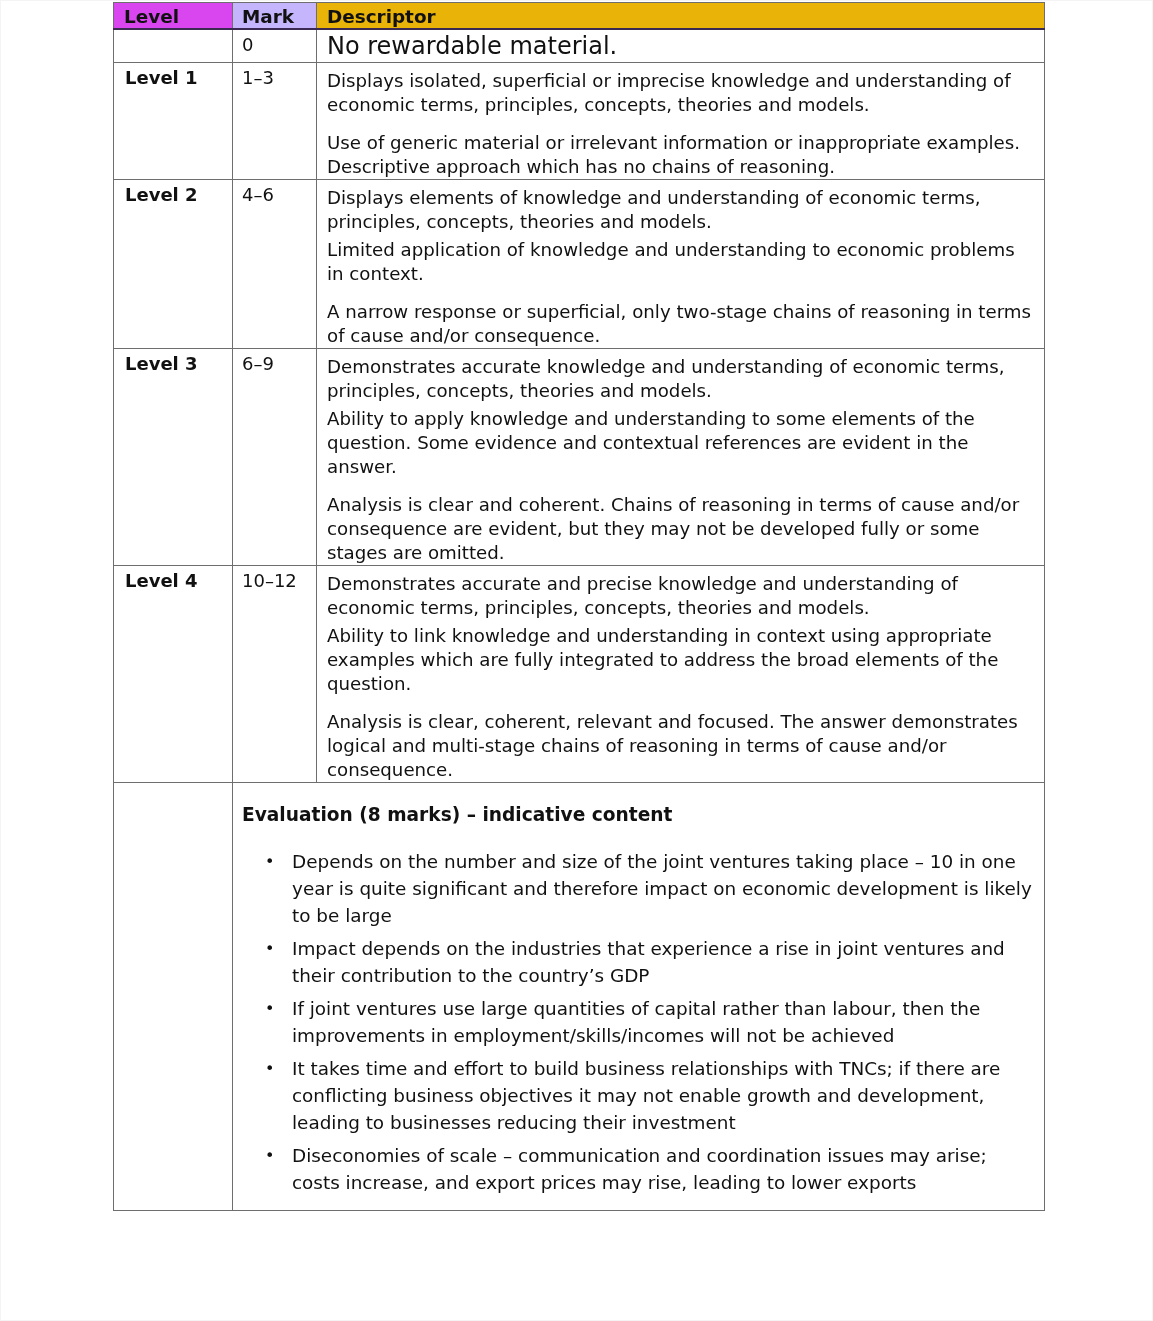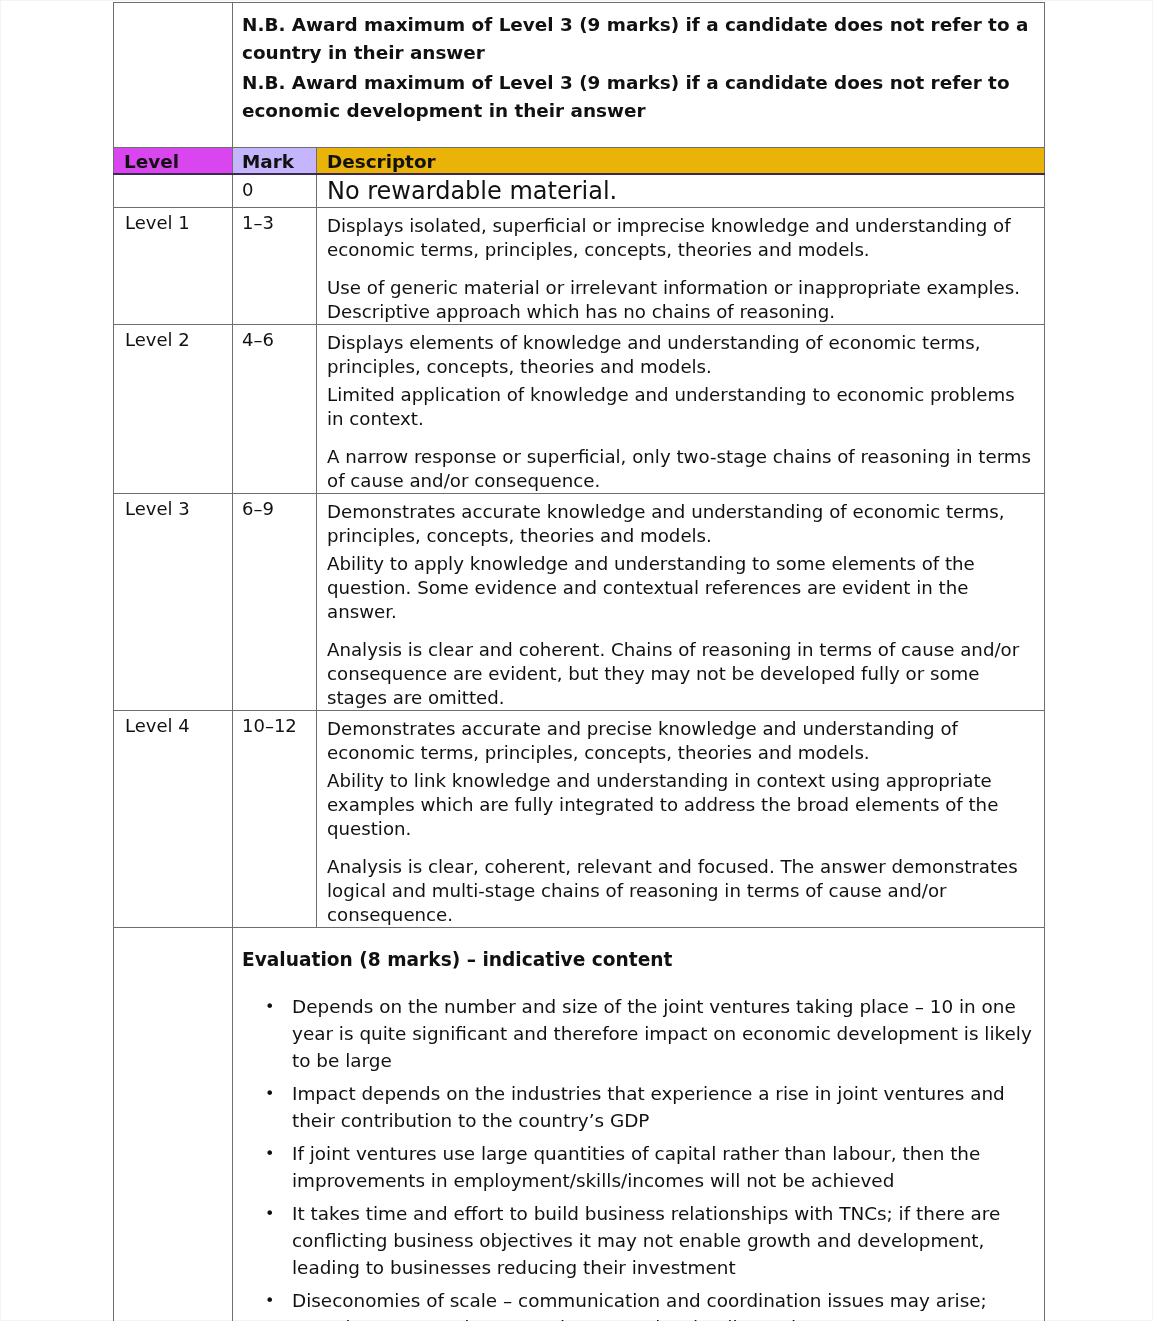--- a/index.html
+++ b/index.html
@@ -10,21 +10,21 @@
   table.scheme { position: absolute; left: 113px; top: 2px; width: 931px;
                  border-collapse: collapse; table-layout: fixed; }
   table.scheme td { border: 1.5px solid #6e6e6e; vertical-align: top; padding: 0; }
   col.c1 { width: 119px; } col.c2 { width: 84px; } col.c3 { width: 728px; }
   .nb-cell { padding: 8px 8px 20px 9px !important; height: 123px; box-sizing: border-box; }
   .nb { font-weight: bold; font-size: 18.4px; line-height: 27.5px; margin: 0 0 3px 0; letter-spacing: 0; }
   tr.head td { background: #b887ee; height: 25px; }
   tr.head td.ink { border-bottom: 2px solid #3a2a52; }
   .hd { font-weight: bold; font-size: 18.4px; padding: 3px 0 0 10px; line-height: 22px; }
   .hd.m { padding-left: 9px; }
-  .lv { font-weight: normal; font-size: 18px; padding: 4px 0 0 11px; line-height: 22px; }
+  .lv { font-weight: bold; font-size: 18px; padding: 4px 0 0 11px; line-height: 22px; }
   .mk { font-size: 18px; padding: 4px 0 0 9px; line-height: 22px; }
   .desc { padding: 6px 8px 0 10px; }
   .desc p { margin: 0 0 4px 0; font-size: 18.2px; line-height: 24px; }
   .desc p:last-child { margin-bottom: 0; margin-top: 14px; }
   .zero-desc { padding: 4px 0 0 10px; font-size: 24px; line-height: 24px; }
   .eval-cell { padding: 18px 8px 8px 9px !important; }
   .eval-title { font-weight: bold; font-size: 18.6px; line-height: 27px; margin: 0 0 20px 0; }
   ul.eval { list-style: none; margin: 0; padding: 0 0 0 23px; }
   ul.eval li { position: relative; padding-left: 27px; font-size: 18.4px; line-height: 27px; margin-bottom: 6px; }
   ul.eval li .bullet { position: absolute; left: 0; top: 0; font-size: 16px; }
@@ -34,27 +34,20 @@
 
 <div class="page-edge"></div>
 
 <table class="scheme">
   <colgroup>
       <col class="c1">
       <col class="c2">
       <col class="c3">
     </colgroup>
   <tbody>
-    <tr>
-      <td></td>
-      <td colspan="2" class="nb-cell">
-        <p class="nb">N.B. Award maximum of Level 3 (9 marks) if a candidate does not refer to a country in their answer</p>
-        <p class="nb">N.B. Award maximum of Level 3 (9 marks) if a candidate does not refer to economic development in their answer</p>
-      </td>
-    </tr>
     <tr class="head">
       <td class="ink" style="background: #d946ef;">
           <div class="hd">Level</div>
         </td>
       <td class="ink" style="background: #c4b5fd;">
           <div class="hd m">Mark</div>
         </td>
       <td class="ink" style="background: #eab308;">
           <div class="hd">Descriptor</div>
         </td>

